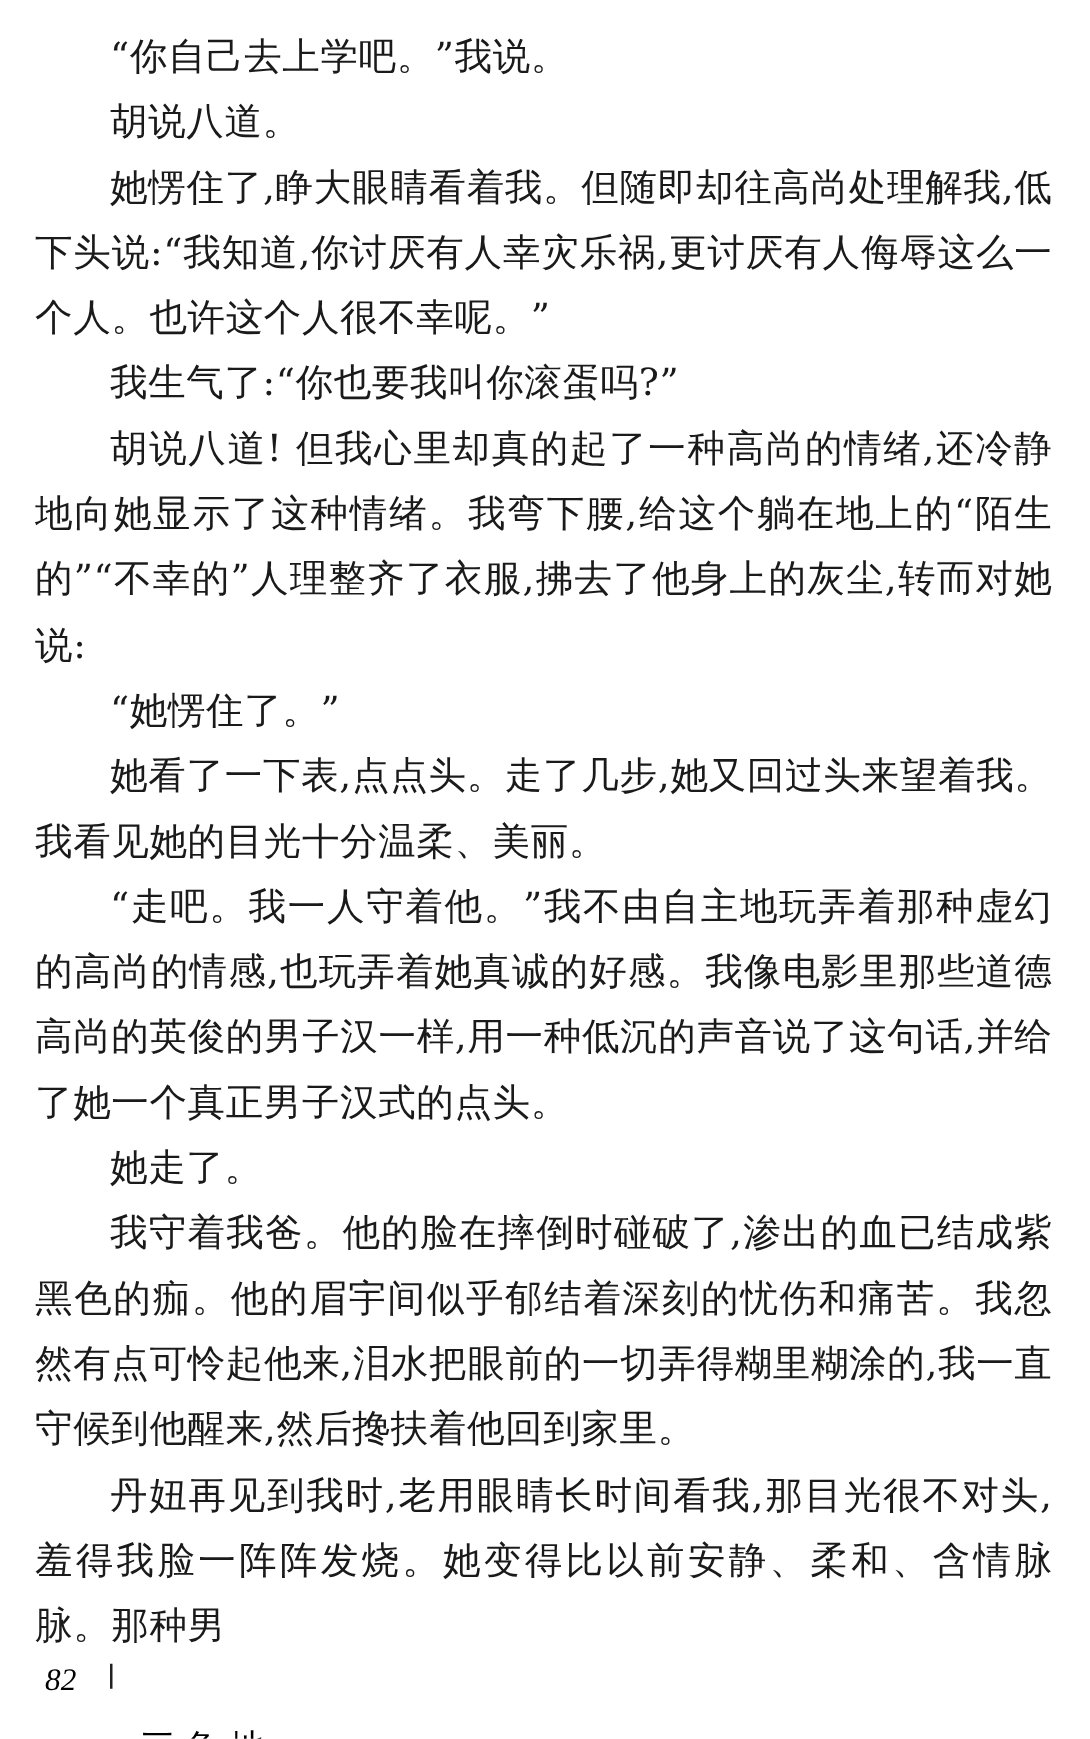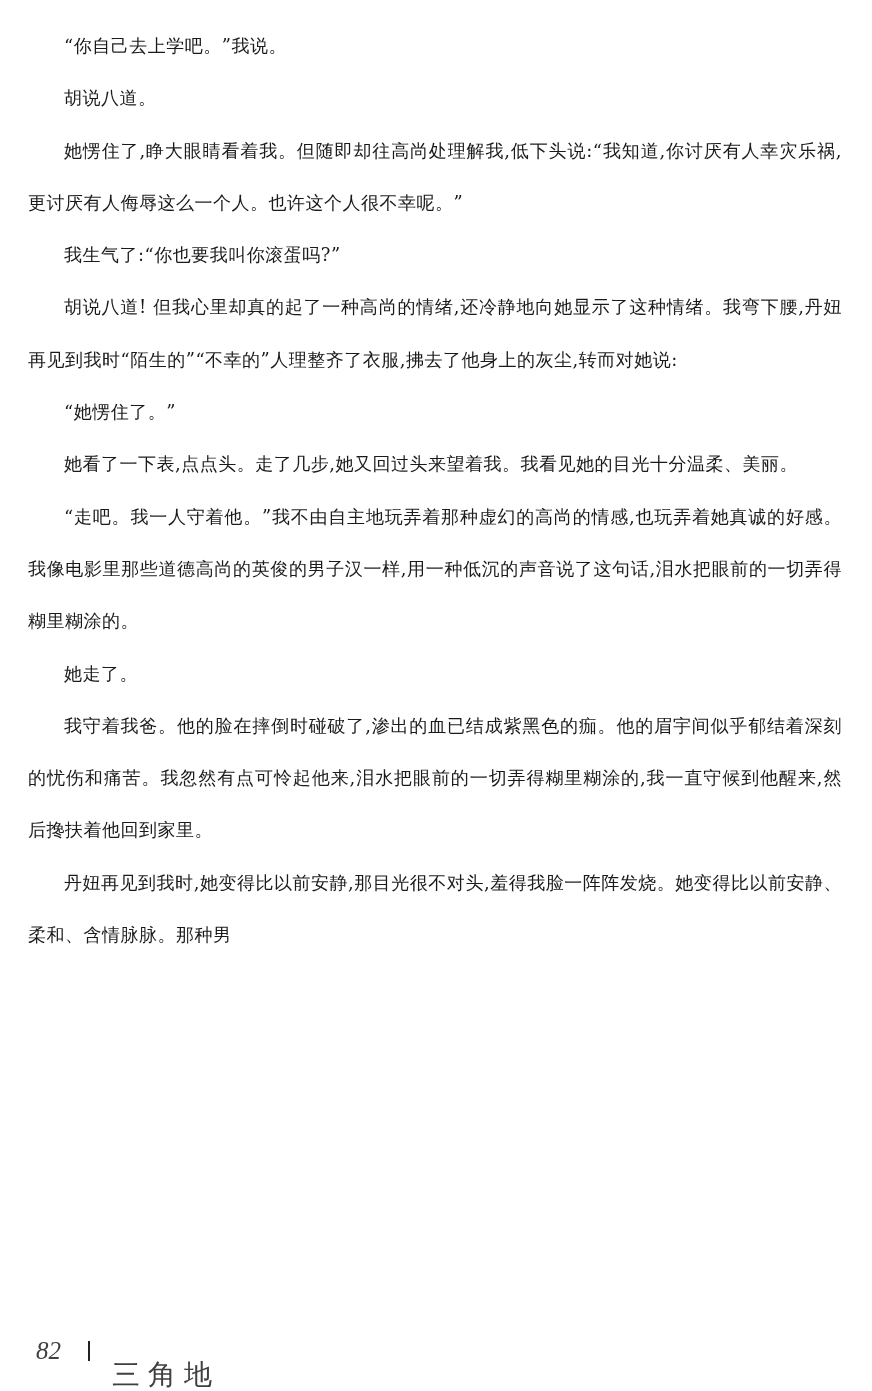--- a/index.html
+++ b/index.html
@@ -16,34 +16,34 @@
       font-family: "DejaVu Serif", "Liberation Serif", serif;
     }
     .page-body {
       position: absolute;
       left: 28px;
       top: 20px;
       width: 814px;
     }
     .para {
       margin: 0;
-      font-size: 18px;
+      font-size: 30px;
       line-height: 52.3px;
       text-align: justify;
       text-indent: 2em;
       letter-spacing: 0.5px;
     }
     .footer {
       position: absolute;
       left: 36px;
       top: 1331px;
       height: 40px;
       display: flex;
-      align-items: center;
-      color: #404040;
+      align-items: flex-start;
+      color: #000000;
     }
     .page-number {
       font-family: "Liberation Serif", "DejaVu Serif", serif;
       font-style: italic;
       font-size: 25px;
       width: 52px;
     }
     .footer-rule {
       display: inline-block;
       width: 2px;
@@ -59,26 +59,26 @@
     }
   </style>
 </head>
 <body>
 
 <div class="page-body">
   <p class="para">“你自己去上学吧。”我说。</p>
   <p class="para">胡说八道。</p>
   <p class="para">她愣住了,睁大眼睛看着我。但随即却往高尚处理解我,低下头说:“我知道,你讨厌有人幸灾乐祸,更讨厌有人侮辱这么一个人。也许这个人很不幸呢。”</p>
   <p class="para">我生气了:“你也要我叫你滚蛋吗?”</p>
-  <p class="para">胡说八道! 但我心里却真的起了一种高尚的情绪,还冷静地向她显示了这种情绪。我弯下腰,丹妞再见到我时“陌生的”“不幸的”人理整齐了衣服,拂去了他身上的灰尘,转而对她说:</p>
+  <p class="para">胡说八道! 但我心里却真的起了一种高尚的情绪,还冷静地向她显示了这种情绪。我弯下腰,给这个躺在地上的“陌生的”“不幸的”人理整齐了衣服,拂去了他身上的灰尘,转而对她说:</p>
   <p class="para">“她愣住了。”</p>
   <p class="para">她看了一下表,点点头。走了几步,她又回过头来望着我。我看见她的目光十分温柔、美丽。</p>
-  <p class="para">“走吧。我一人守着他。”我不由自主地玩弄着那种虚幻的高尚的情感,也玩弄着她真诚的好感。我像电影里那些道德高尚的英俊的男子汉一样,用一种低沉的声音说了这句话,泪水把眼前的一切弄得糊里糊涂的。</p>
+  <p class="para">“走吧。我一人守着他。”我不由自主地玩弄着那种虚幻的高尚的情感,也玩弄着她真诚的好感。我像电影里那些道德高尚的英俊的男子汉一样,用一种低沉的声音说了这句话,并给了她一个真正男子汉式的点头。</p>
   <p class="para">她走了。</p>
   <p class="para">我守着我爸。他的脸在摔倒时碰破了,渗出的血已结成紫黑色的痂。他的眉宇间似乎郁结着深刻的忧伤和痛苦。我忽然有点可怜起他来,泪水把眼前的一切弄得糊里糊涂的,我一直守候到他醒来,然后搀扶着他回到家里。</p>
-  <p class="para">丹妞再见到我时,她变得比以前安静,那目光很不对头,羞得我脸一阵阵发烧。她变得比以前安静、柔和、含情脉脉。那种男</p>
+  <p class="para">丹妞再见到我时,老用眼睛长时间看我,那目光很不对头,羞得我脸一阵阵发烧。她变得比以前安静、柔和、含情脉脉。那种男</p>
 </div>
 
 <div class="footer">
   <span class="page-number">82</span>
   <span class="footer-rule"></span>
   <span class="book-title">三角地</span>
 </div>
 
 </body></html>

